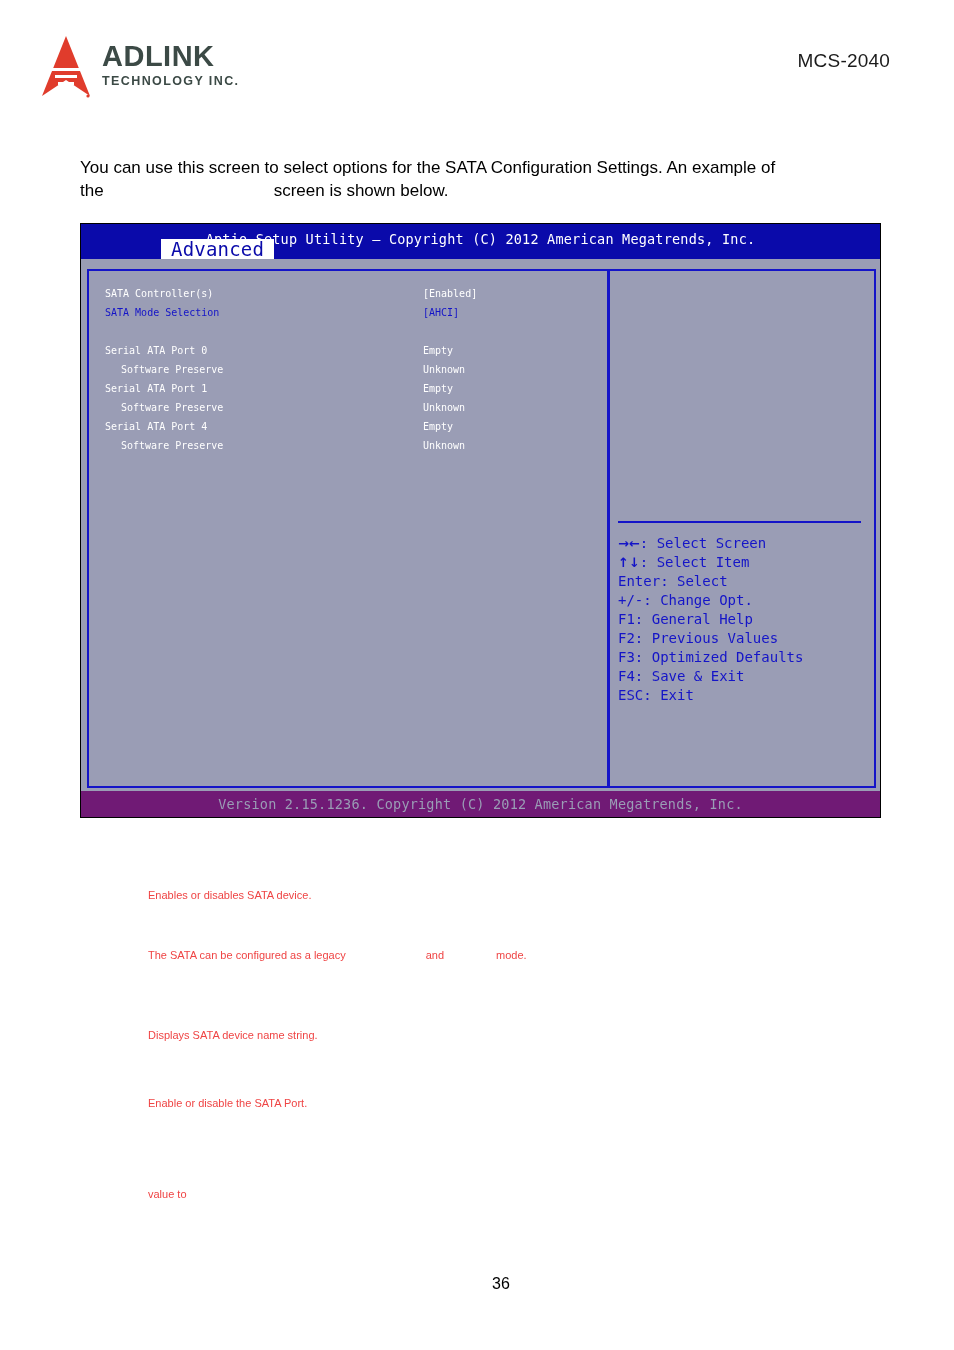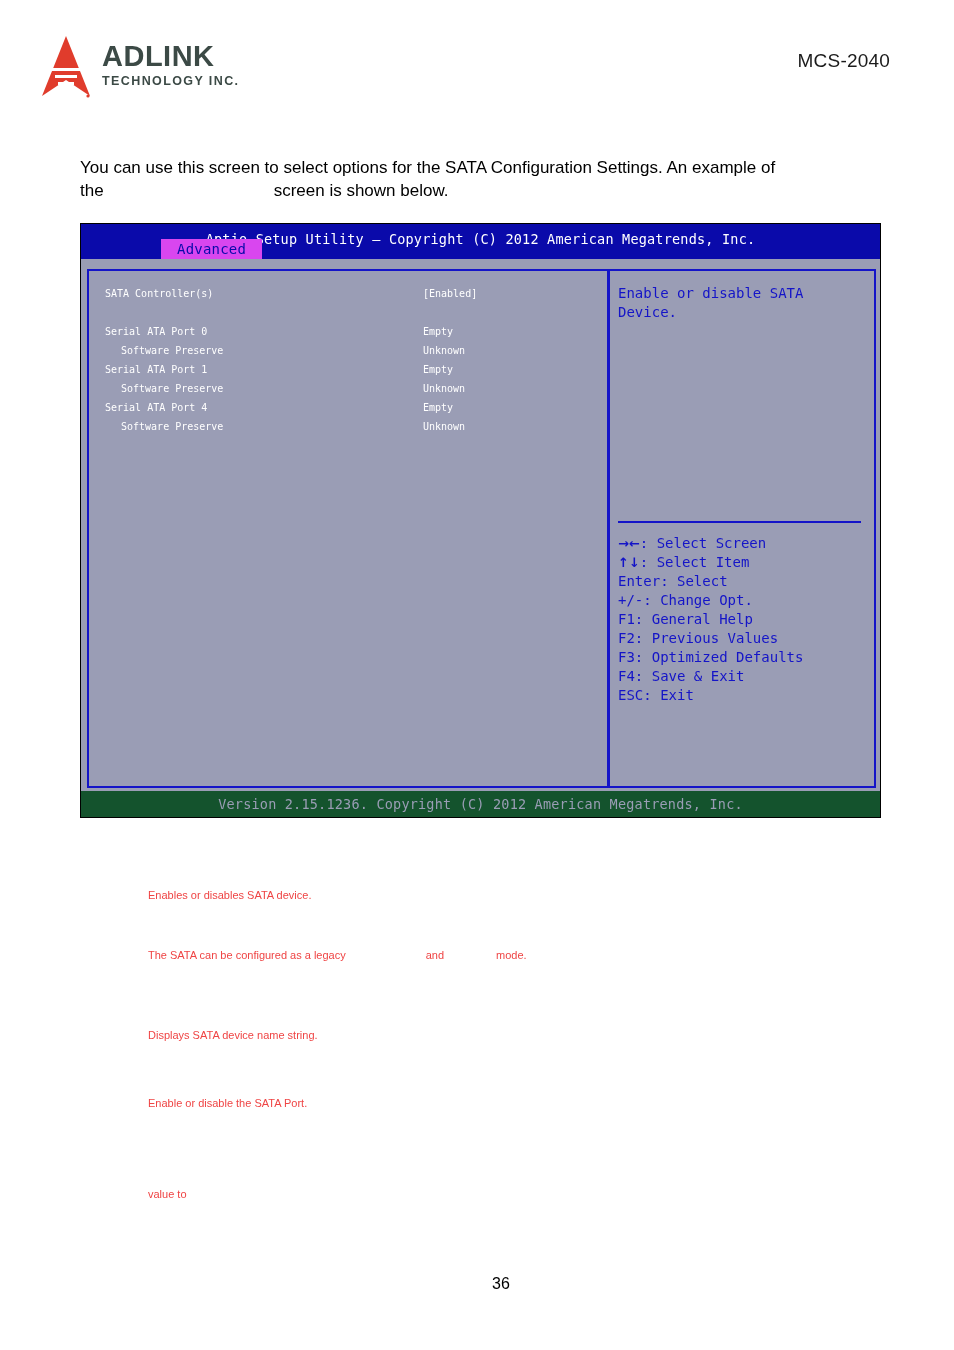--- a/index.html
+++ b/index.html
@@ -112,24 +112,24 @@
     left: 0; top: 30px;
     width: 100%;
     height: 22px;
     background: #0a0aaa;
   }
   .bios-tab {
     position: absolute;
     left: 80px;
     top: 15px;
     height: 20px;
-    padding: 0 16px;
-    background: #d946ef;
+    padding: 0 10px;
+    background: #ffffff;
     color: #0a0aaa;
-    font-size: 14px;
+    font-size: 19px;
     line-height: 20px;
     letter-spacing: 0.2px;
   }
   .bios-body-bg {
     position: absolute;
     left: 0; top: 35px;
     width: 100%;
     height: 545px;
     background: #9a9db5;
   }
@@ -206,21 +206,21 @@
   }
   .bios-keys .krow { height: 19px; }
   .arrow-glyph { font-family: "DejaVu Sans", sans-serif; font-weight: bold; font-size: 13px; }
 
   .bios-footer {
     position: absolute;
     left: 0;
     bottom: 0;
     width: 100%;
     height: 26px;
-    background: #14532d;
+    background: #701a75;
     color: #9a9db5;
     font-size: 13.5px;
     line-height: 26px;
     text-align: center;
     letter-spacing: 0.2px;
     white-space: nowrap;
   }
 
   
   .desc {
@@ -286,20 +286,24 @@
   <div class="bios-body-bg"></div>
 
   <div class="bios-panel"></div>
   <div class="bios-divider"></div>
 
   <div class="bios-left">
     <div class="bios-row">
       <span class="lbl c-white">SATA Controller(s)</span>
       <span class="val c-white">[Enabled]</span>
     </div>
+    <div class="bios-row">
+      <span class="lbl c-blue">SATA Mode Selection</span>
+      <span class="val c-blue">[AHCI]</span>
+    </div>
     <div class="bios-spacer"></div>
     <div class="bios-row">
       <span class="lbl c-white">Serial ATA Port 0</span>
       <span class="val c-white">Empty</span>
     </div>
     <div class="bios-row indent">
       <span class="lbl c-white">Software Preserve</span>
       <span class="val c-white">Unknown</span>
     </div>
     <div class="bios-row">
@@ -313,21 +317,20 @@
     <div class="bios-row">
       <span class="lbl c-white">Serial ATA Port 4</span>
       <span class="val c-white">Empty</span>
     </div>
     <div class="bios-row indent">
       <span class="lbl c-white">Software Preserve</span>
       <span class="val c-white">Unknown</span>
     </div>
   </div>
 
-  <div class="bios-right">Enable or disable SATA Device.</div>
 
   <div class="help-sep"></div>
 
   <div class="bios-keys">
     <div class="krow"><span class="arrow-glyph">→←</span><span>: Select Screen</span></div>
     <div class="krow"><span class="arrow-glyph">↑↓</span><span>: Select Item</span></div>
     <div class="krow"><span>Enter: Select</span></div>
     <div class="krow"><span>+/-: Change Opt.</span></div>
     <div class="krow"><span>F1: General Help</span></div>
     <div class="krow"><span>F2: Previous Values</span></div>

